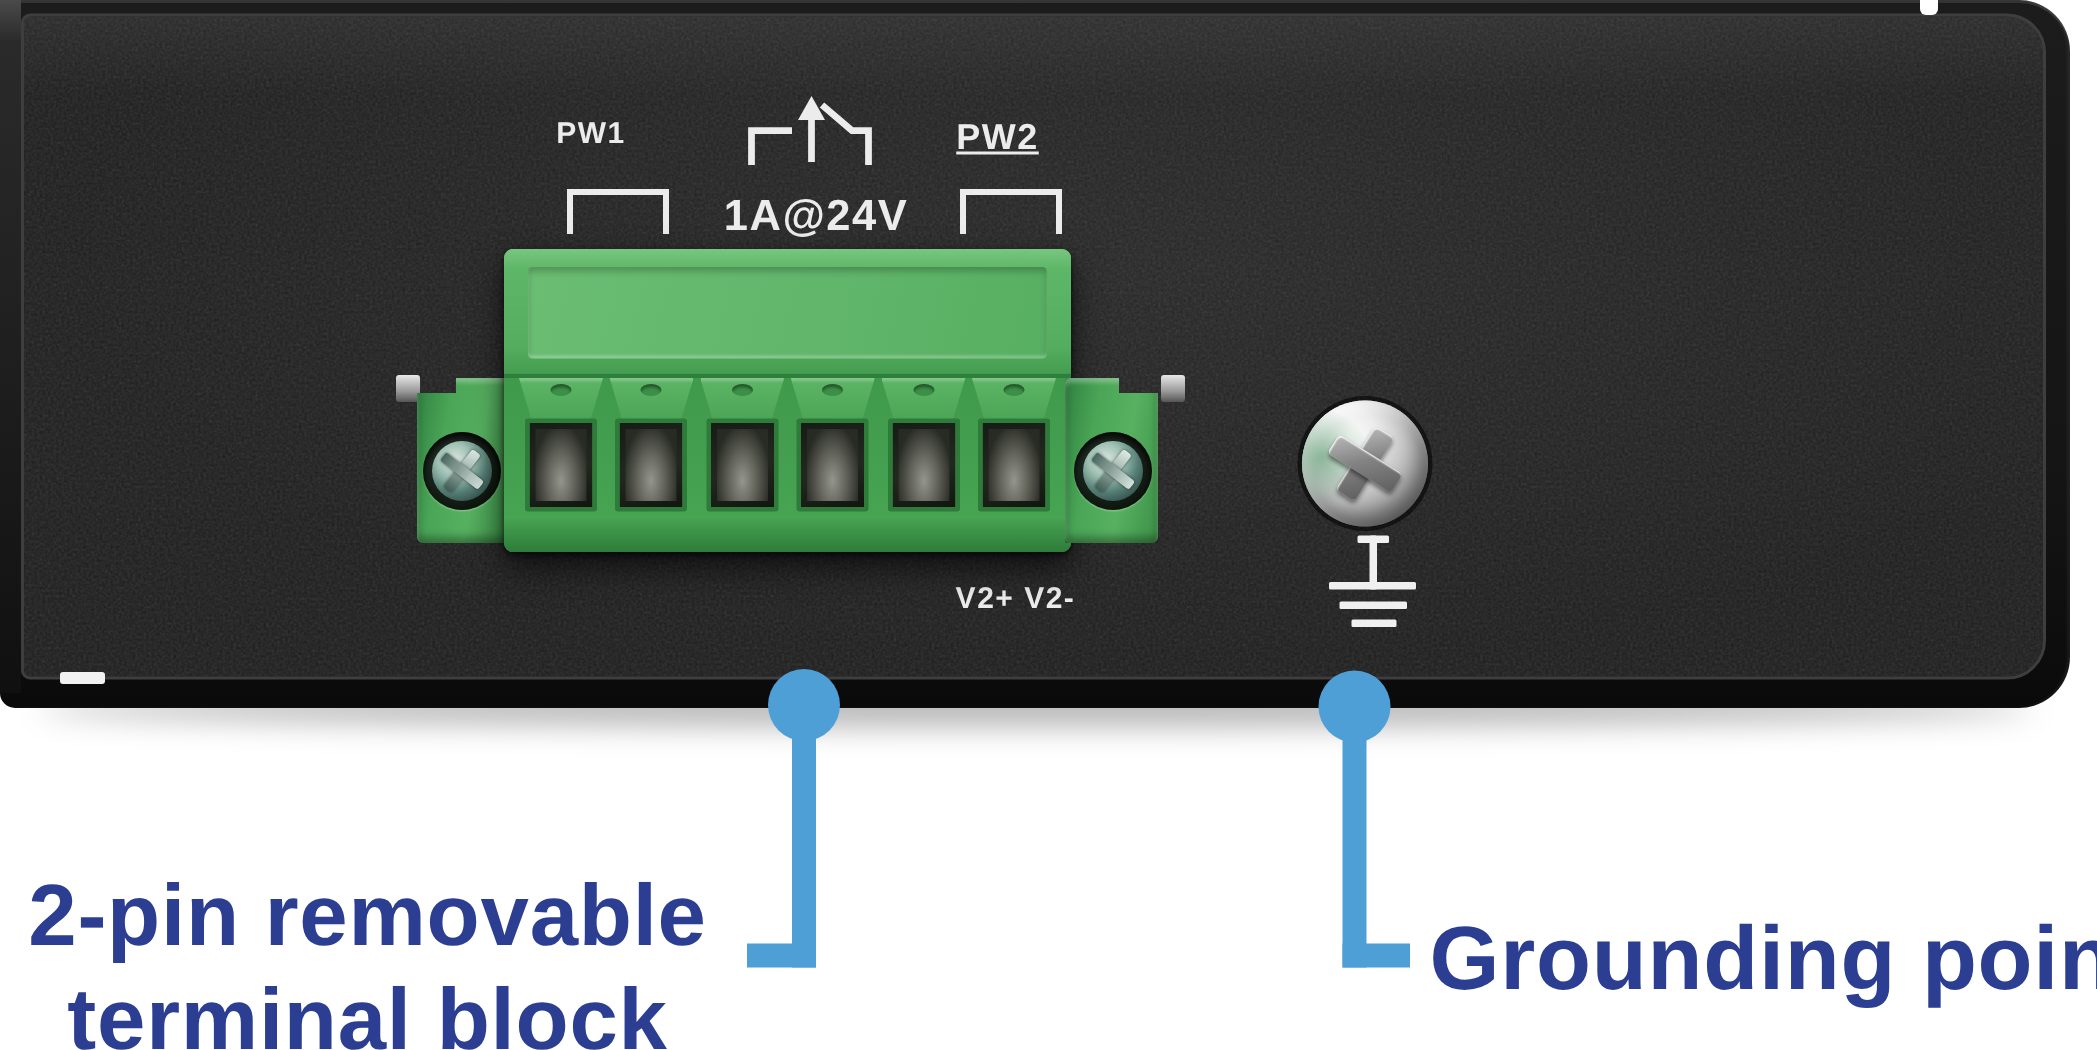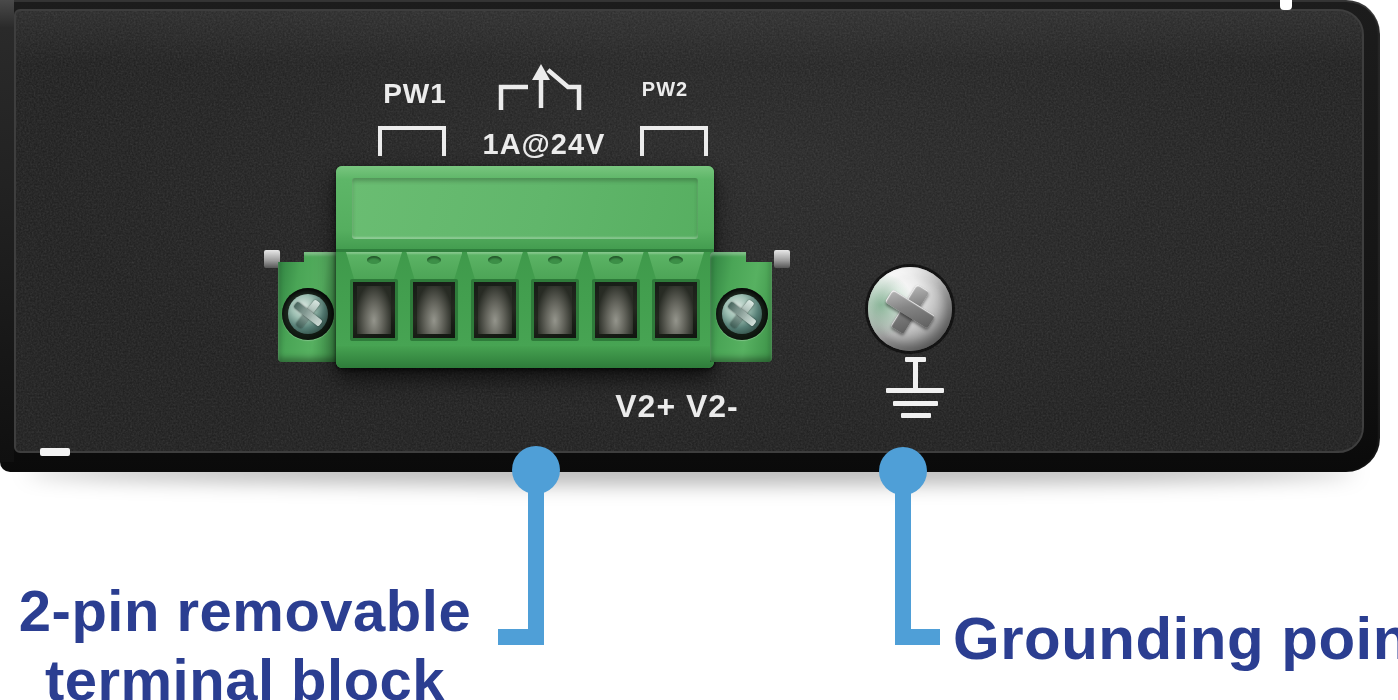--- a/index.html
+++ b/index.html
@@ -31,25 +31,25 @@
   .side-strip{position:absolute;left:0;top:0;width:14px;height:462px;
     background:linear-gradient(180deg,#4a4a4a 0%,#2a2a2a 6%,#222 40%,#101010 100%);}
   .notch-top{position:absolute;left:1280px;top:0;width:12px;height:10px;background:#fff;
     border-radius:0 0 4px 4px;}
   .notch-bottom{position:absolute;left:40px;top:448px;width:30px;height:8px;background:#f2f2f2;
     border-radius:2px;}
 
   
   .lbl{position:absolute;color:var(--print);font-weight:700;text-align:center;
     letter-spacing:1px;white-space:nowrap;}
-  .lbl-pw1{left:380px;top:78px;width:70px;font-size:28px;}
-  .lbl-pw2{left:630px;top:78px;width:70px;font-size:20px;}
+  .lbl-pw1{left:359px;top:78px;width:70px;font-size:20px;}
+  .lbl-pw2{left:630px;top:78px;width:70px;font-size:24px;text-decoration:underline;}
   .lbl-rating{left:478px;top:128px;width:132px;font-size:29px;}
   .lbl-v1{left:348px;top:388px;width:134px;font-size:28px;}
-  .lbl-v2{left:610px;top:388px;width:134px;font-size:32px;}
+  .lbl-v2{left:610px;top:388px;width:134px;font-size:20px;}
   .bracket{position:absolute;border:4px solid var(--print);border-bottom:none;}
   .bracket-pw1{left:378px;top:126px;width:68px;height:30px;}
   .bracket-pw2{left:640px;top:126px;width:68px;height:30px;}
   .power-symbol{position:absolute;left:494px;top:58px;}
 
   
   .sliver{position:absolute;width:16px;height:18px;top:250px;
     background:linear-gradient(180deg,#e8e8e8,#9a9a9a 60%,#555);border-radius:2px;}
   .sliver-l{left:264px;} .sliver-r{left:774px;}
   .flange{position:absolute;top:252px;width:62px;height:110px;

